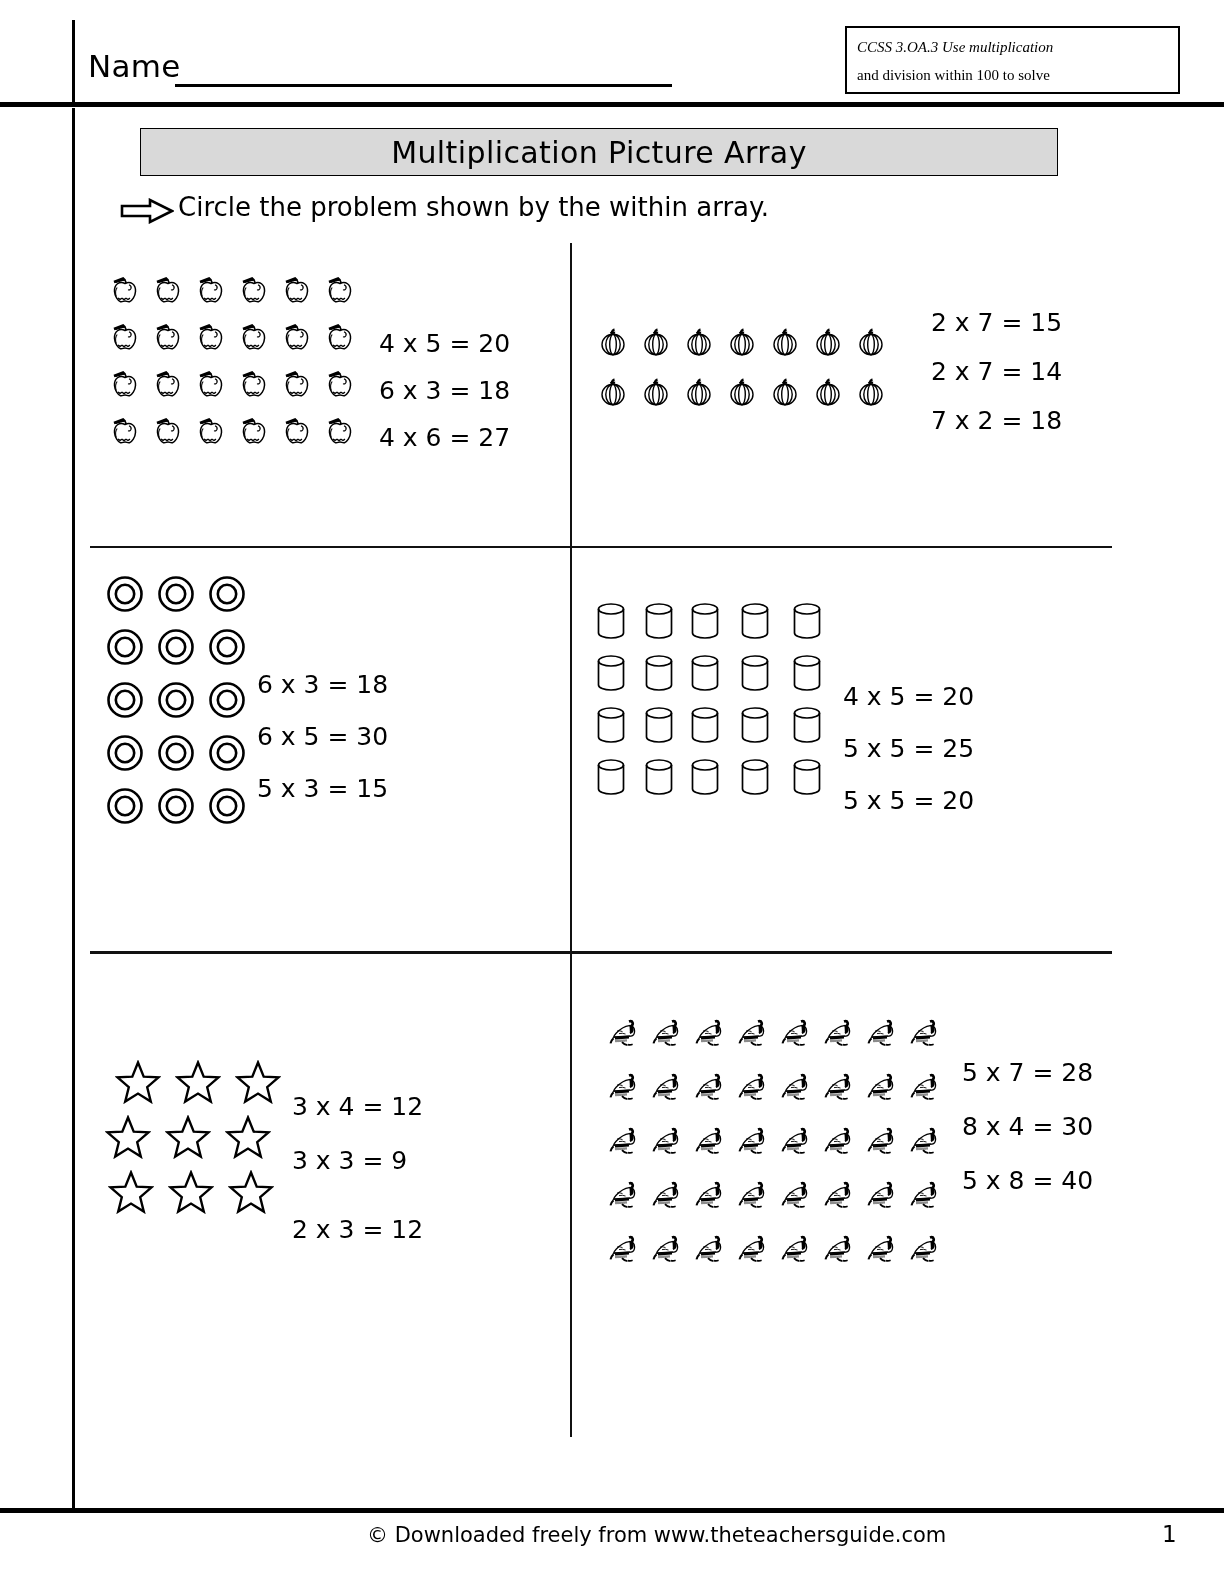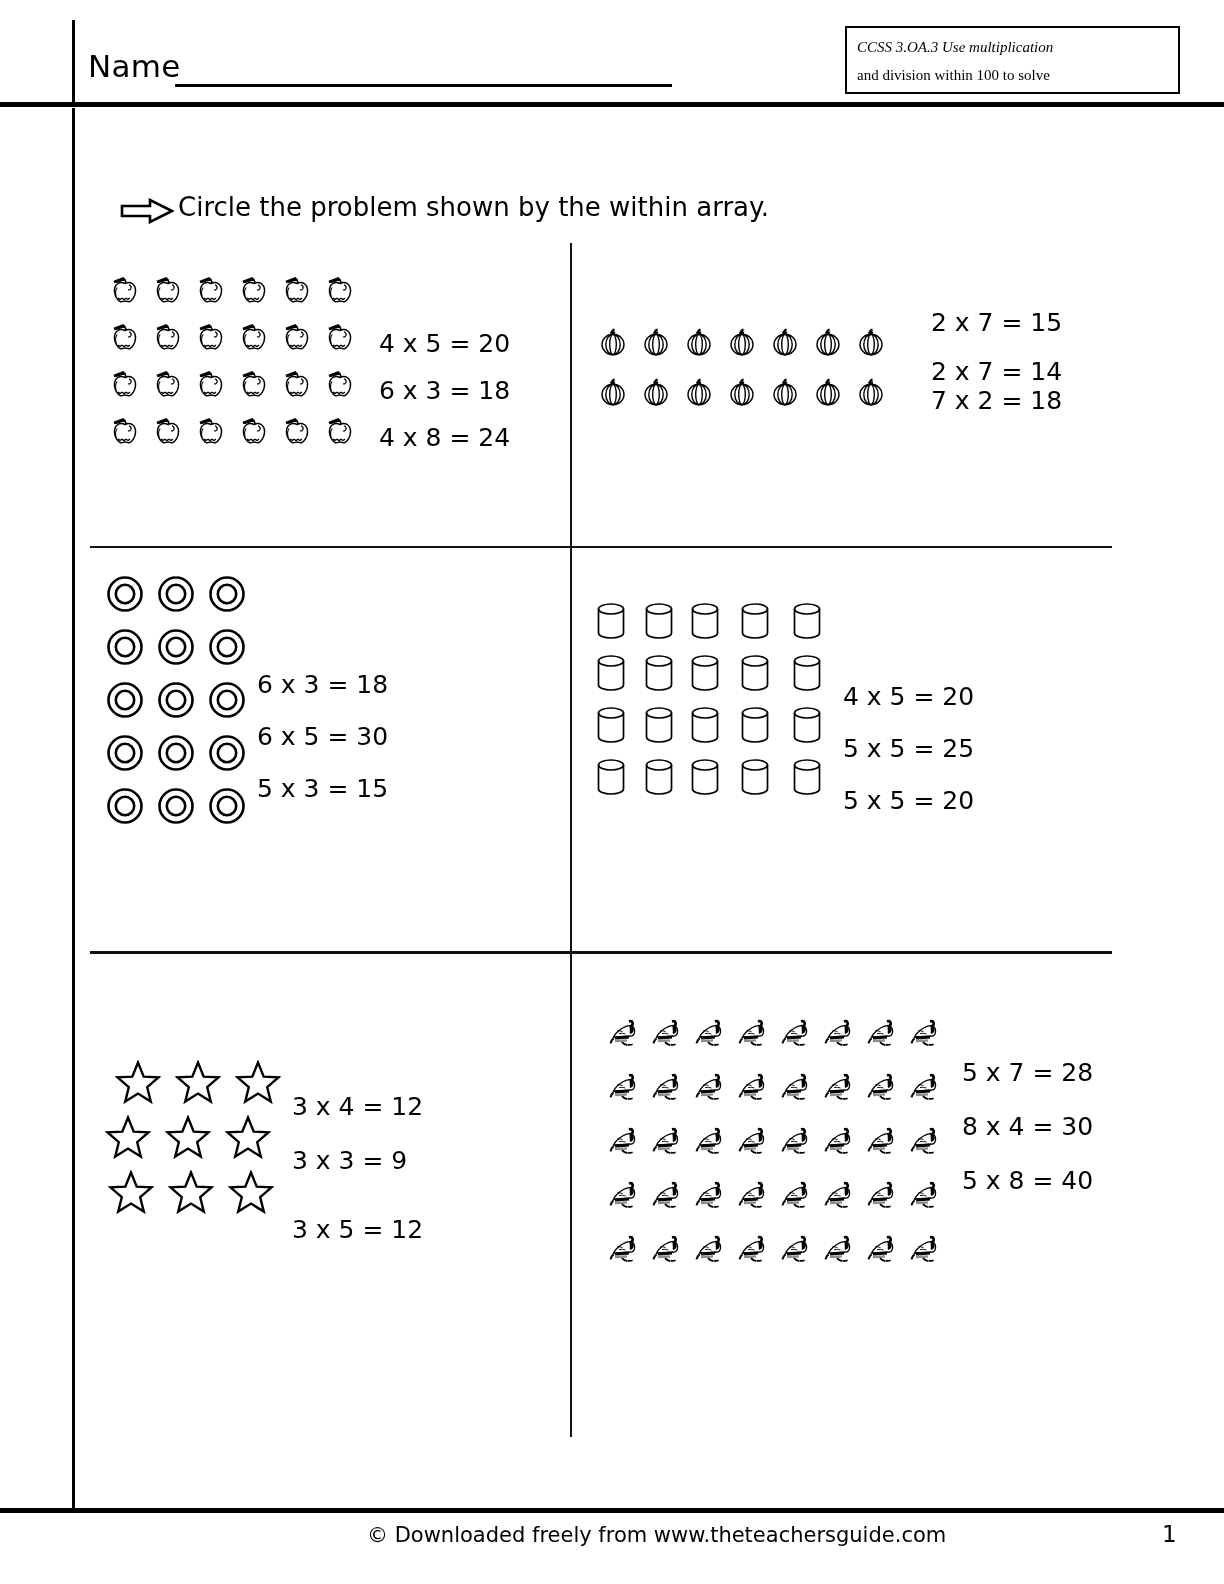--- a/index.html
+++ b/index.html
@@ -102,20 +102,23 @@
   <div class="name-label">Name</div>
   <div class="name-line"></div>
 
   <div class="ccss-box">
     <span class="l l1">CCSS  3.OA.3  Use multiplication</span>
     <span class="l">and  division within 100 to solve</span>
   </div>
 
   <div class="top-bar"></div>
 
+  <div class="title-box">
+    <span>Multiplication Picture Array</span>
+  </div>
 
   <svg class="arrow-ico" viewBox="0 0 54 26">
     <path d="M2 8 H30 V2 L52 13 L30 24 V18 H2 Z" fill="#fff" stroke="#000" stroke-width="2.6" stroke-linejoin="miter"></path>
   </svg>
   <div class="direction">Circle the problem shown by the within array.</div>
 
   <div class="v-div"></div>
   <div class="h-div-1"></div>
   <div class="h-div-2"></div>
 
@@ -438,21 +441,21 @@
                 <path d="M21 12.8 c1.6 .6 2.4 2.2 2 3.6 c-.4 1.4 -2 2 -2.9 1.2" stroke-width="1.2"></path>
                 <path d="M10 26 l2 1.4 l2-1.2 l2 1.4 l2-1.4 l2 1.3 l2-1.4" stroke-width="1.3"></path>
               </g>
             </svg>
           </span>
         </div>
       </div>
     <div class="choices" style="left:379px;top:329px;">
       <div style="margin-bottom:18px">4 x 5 = 20</div>
       <div style="margin-bottom:18px">6 x 3 = 18</div>
-      <div>4 x 8 = 24</div>
+      <div>4 x 6 = 27</div>
     </div>
   </div>
 
   <div class="cell" style="left:0;top:0;">
     <div class="arr" style="left:596px;top:326px;" id="arr2">
         <div class="arr-row" style="margin-bottom: 18px;">
           <span style="margin-right: 9px;">
             <svg class="ic" width="34" height="32" viewBox="0 0 34 32">
               <g fill="none" stroke="#000" stroke-width="1.4">
                 <path d="M15.5 7 q1 -3 3 -3.5" stroke-width="2.4"></path>
@@ -605,21 +608,21 @@
                 <ellipse cx="17" cy="18.5" rx="11" ry="10.3"></ellipse>
                 <ellipse cx="17" cy="18.5" rx="7.2" ry="10.2"></ellipse>
                 <ellipse cx="17" cy="18.5" rx="3.3" ry="10.1"></ellipse>
               </g>
             </svg>
           </span>
         </div>
       </div>
     <div class="choices" style="left:931px;top:308px;">
       <div style="margin-bottom:20px">2 x 7 = 15</div>
-      <div style="">2 x 7 = 14</div>
+      <div style="margin-bottom:20px">2 x 7 = 14</div>
       <div>7 x 2 = 18</div>
     </div>
   </div>
 
   <div class="cell" style="left:0;top:0;">
     <div class="arr" style="left:105px;top:574px;" id="arr3">
         <div class="arr-row" style="margin-bottom: 13px;">
           <span style="margin-right: 11px;">
             <svg class="ic" width="40" height="40" viewBox="0 0 40 40">
               <g fill="none" stroke="#000">
@@ -985,21 +988,21 @@
           <span>
             <svg class="ic" width="46" height="44" viewBox="0 0 46 44">
               <path d="M23 2.5 L28.7 16.6 L43.5 17.4 L32.2 27.2 L35.8 41.6 L23 33.6 L10.2 41.6 L13.8 27.2 L2.5 17.4 L17.3 16.6 Z" fill="#fff" stroke="#000" stroke-width="2.4" stroke-linejoin="miter"></path>
             </svg>
           </span>
         </div>
       </div>
     <div class="choices" style="left:292px;top:1092px;">
       <div style="margin-bottom:25px">3 x 4 = 12</div>
       <div style="margin-bottom:40px">3 x 3 = 9</div>
-      <div>3 x 5 = 12</div>
+      <div>2 x 3 = 12</div>
     </div>
   </div>
 
   <div class="cell" style="left:0;top:0;">
     <div class="arr" style="left:608px;top:1018px;" id="arr6">
         <div class="arr-row" style="margin-bottom: 24px;">
           <span style="margin-right: 11px;">
             <svg class="ic" width="32" height="30" viewBox="0 0 32 30">
               <g fill="none" stroke="#000" stroke-width="1.2">
                 <path d="M21 3.5 q2.8 -1 3.6 1.2 q.7 2.2 -1.4 3.2" stroke-width="2.6"></path>

